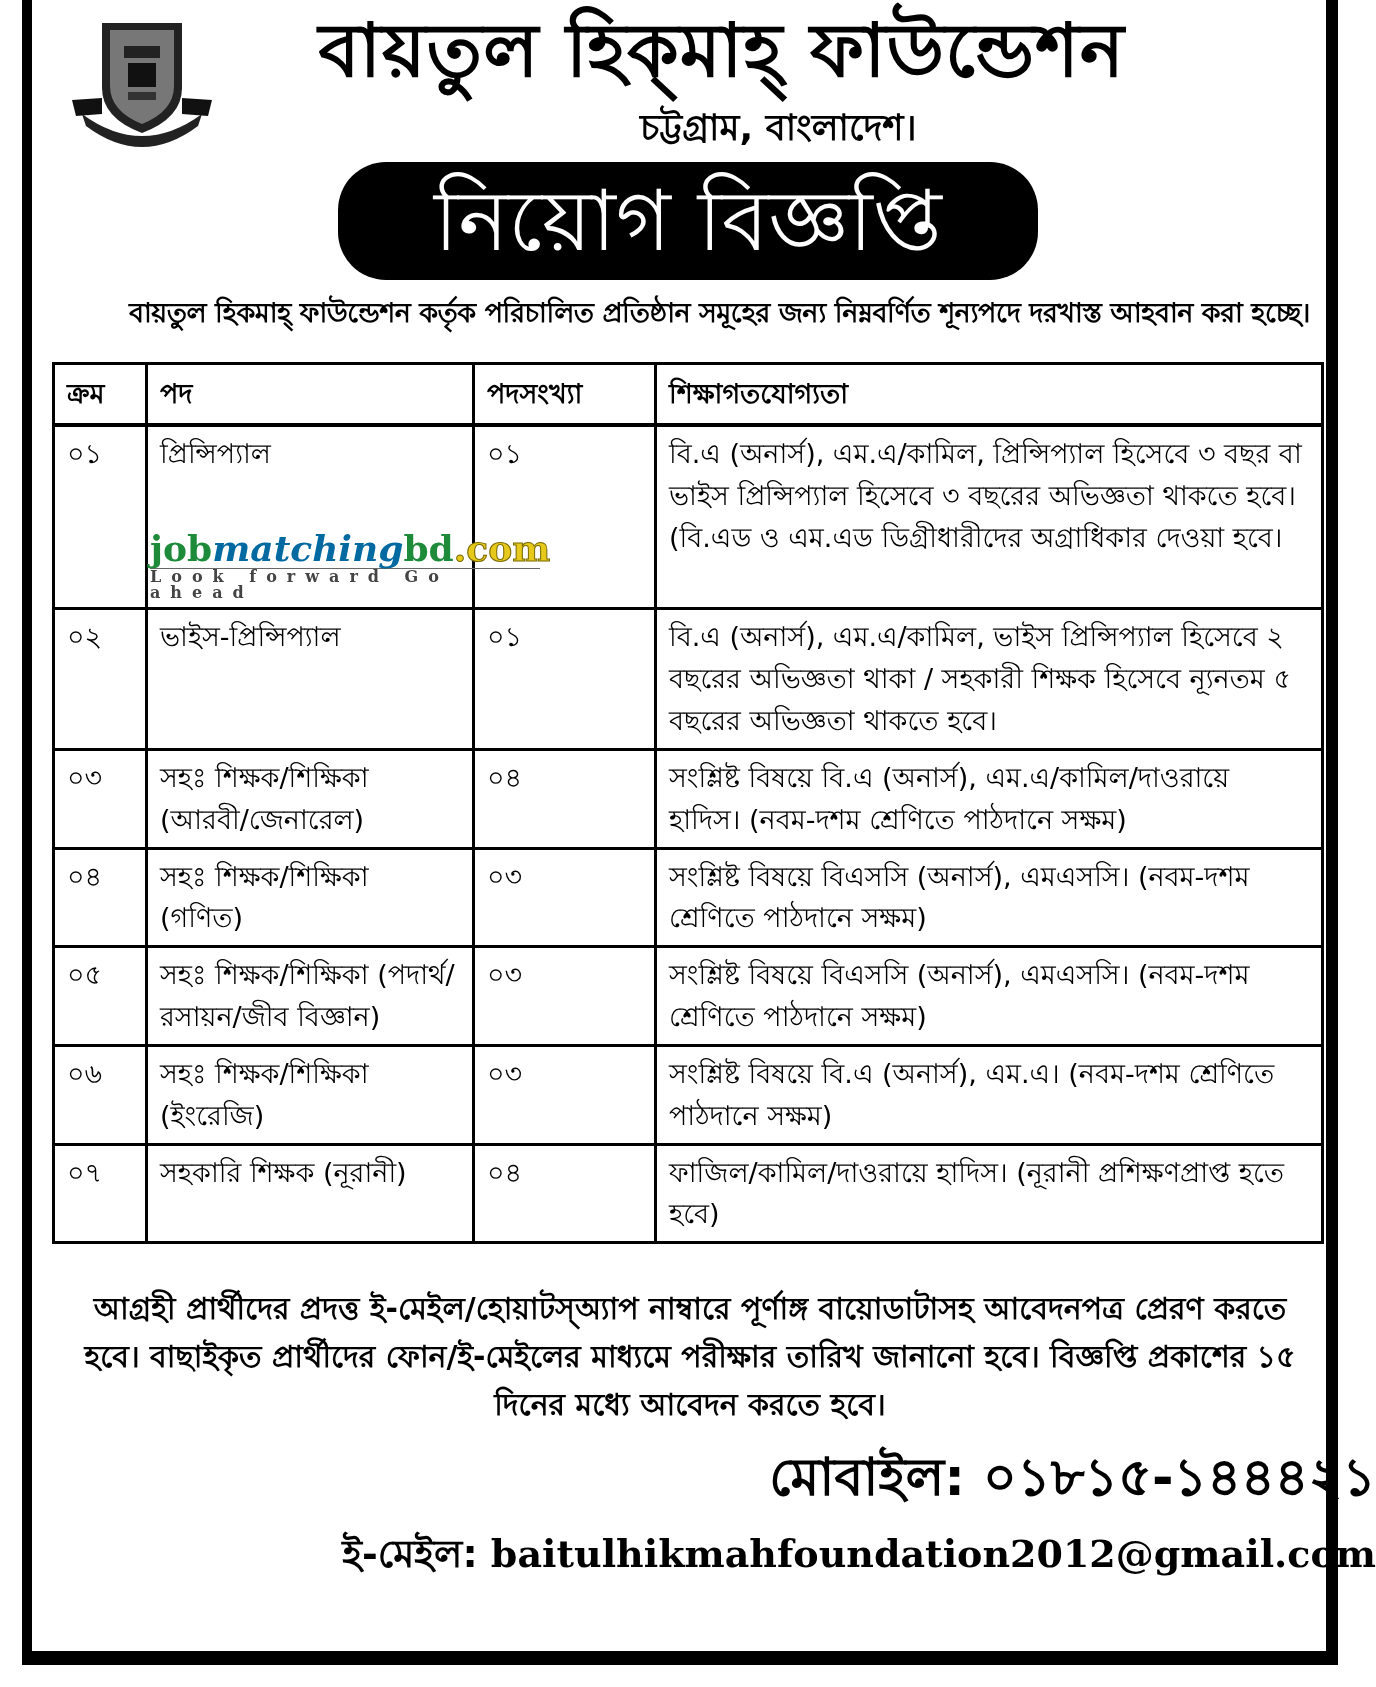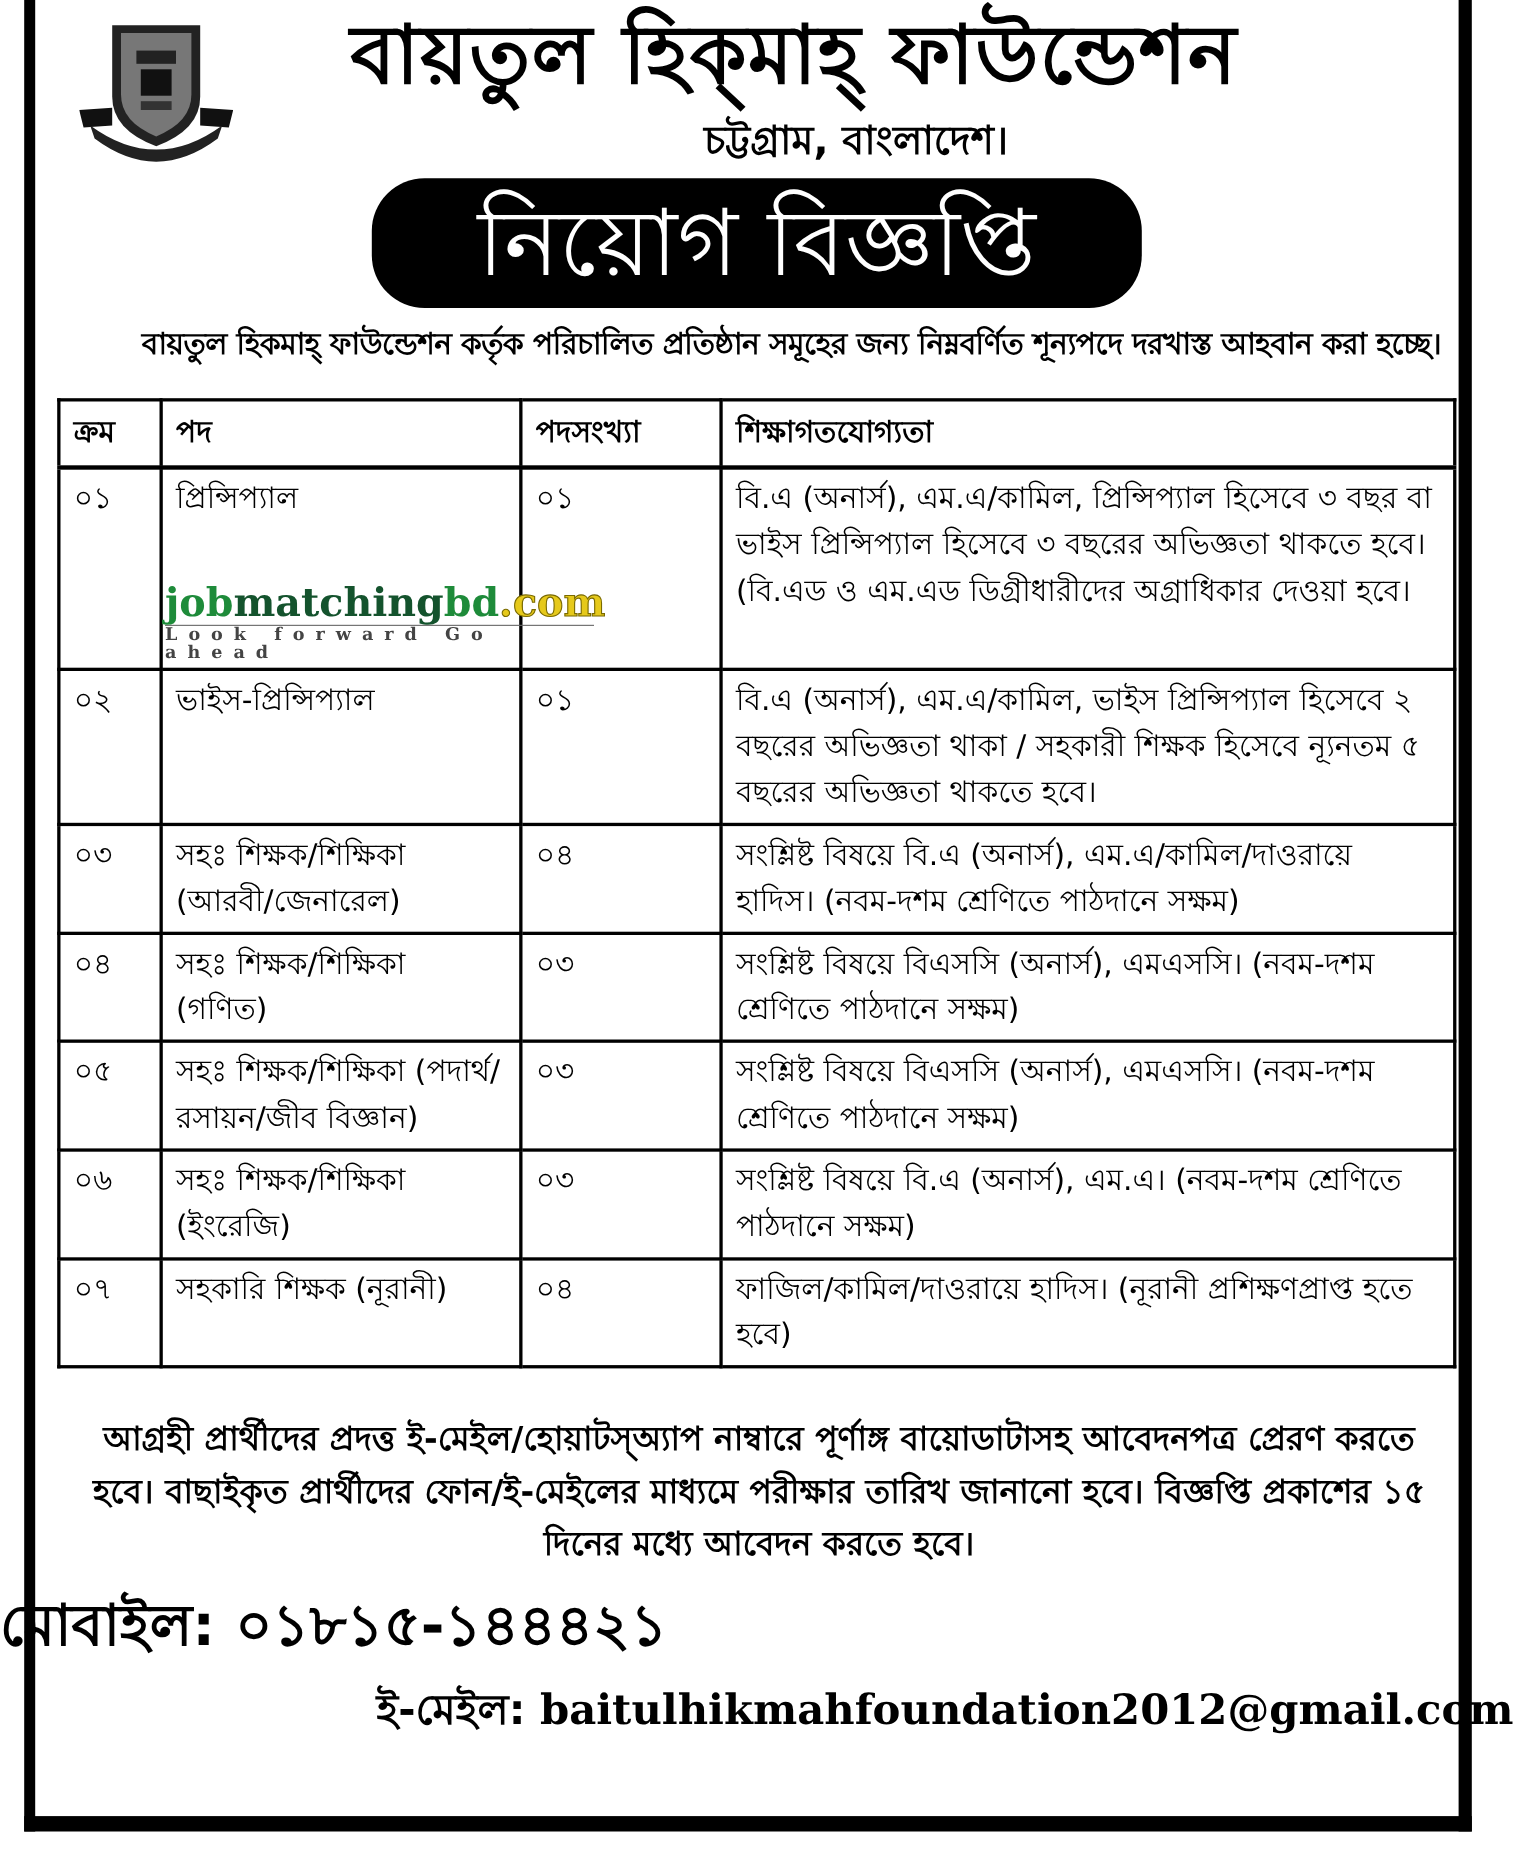--- a/index.html
+++ b/index.html
@@ -13,26 +13,26 @@
   table.jobs{position:absolute;left:52px;top:362px;width:1272px;border-collapse:collapse;font-size:27px;padding-left:24px;}
   table.jobs th,table.jobs td{border:3px solid #000;vertical-align:top;padding:6px 12px;text-align:left;line-height:1.55;}
   table.jobs th{font-weight:bold;padding:8px 12px;}
   table.jobs tr.head{border-bottom:4px solid #000;}
   .c-serial{width:66px;}
   .c-post{width:300px;}
   .c-count{width:155px;}
   .c-qual{width:auto;}
   .watermark{position:absolute;left:150px;top:530px;width:390px;font-family:"DejaVu Serif","Liberation Serif",serif;font-weight:bold;font-size:36px;line-height:1;}
   .wm-job{color:#1e8b3a;}
-  .wm-matching{color:#14532d;}
+  .wm-matching{color:#0369a1;font-style:italic;}
   .wm-bd{color:#1e8b3a;}
   .wm-com{color:#e6c91b;-webkit-text-stroke:1px #7a6a00;}
   .wm-tagline{font-family:"DejaVu Serif","Liberation Serif",serif;font-size:16px;letter-spacing:10px;color:#444;margin-top:2px;border-top:1px solid #666;}
   .footer-text{position:absolute;left:70px;top:1285px;width:1240px;text-align:center;font-size:30px;font-weight:bold;line-height:1.6;}
-  .mobile{position:absolute;left:0;top:1437px;width:1376px;text-align:left;font-size:52px;font-weight:bold;}
+  .mobile{position:absolute;left:0;top:1437px;width:1376px;text-align:right;font-size:52px;font-weight:bold;}
   .email{position:absolute;left:0;top:1524px;width:1376px;text-align:right;font-size:38px;font-weight:bold;}
   .email .addr{font-family:"DejaVu Serif","Liberation Serif",serif;}
 </style>
 </head>
 <body>
 
 <div class="frame"></div>
 
 <svg class="logo" viewBox="0 0 140 130">
   <path d="M30 5 H110 V70 Q110 100 70 115 Q30 100 30 70 Z" fill="#222"></path>

